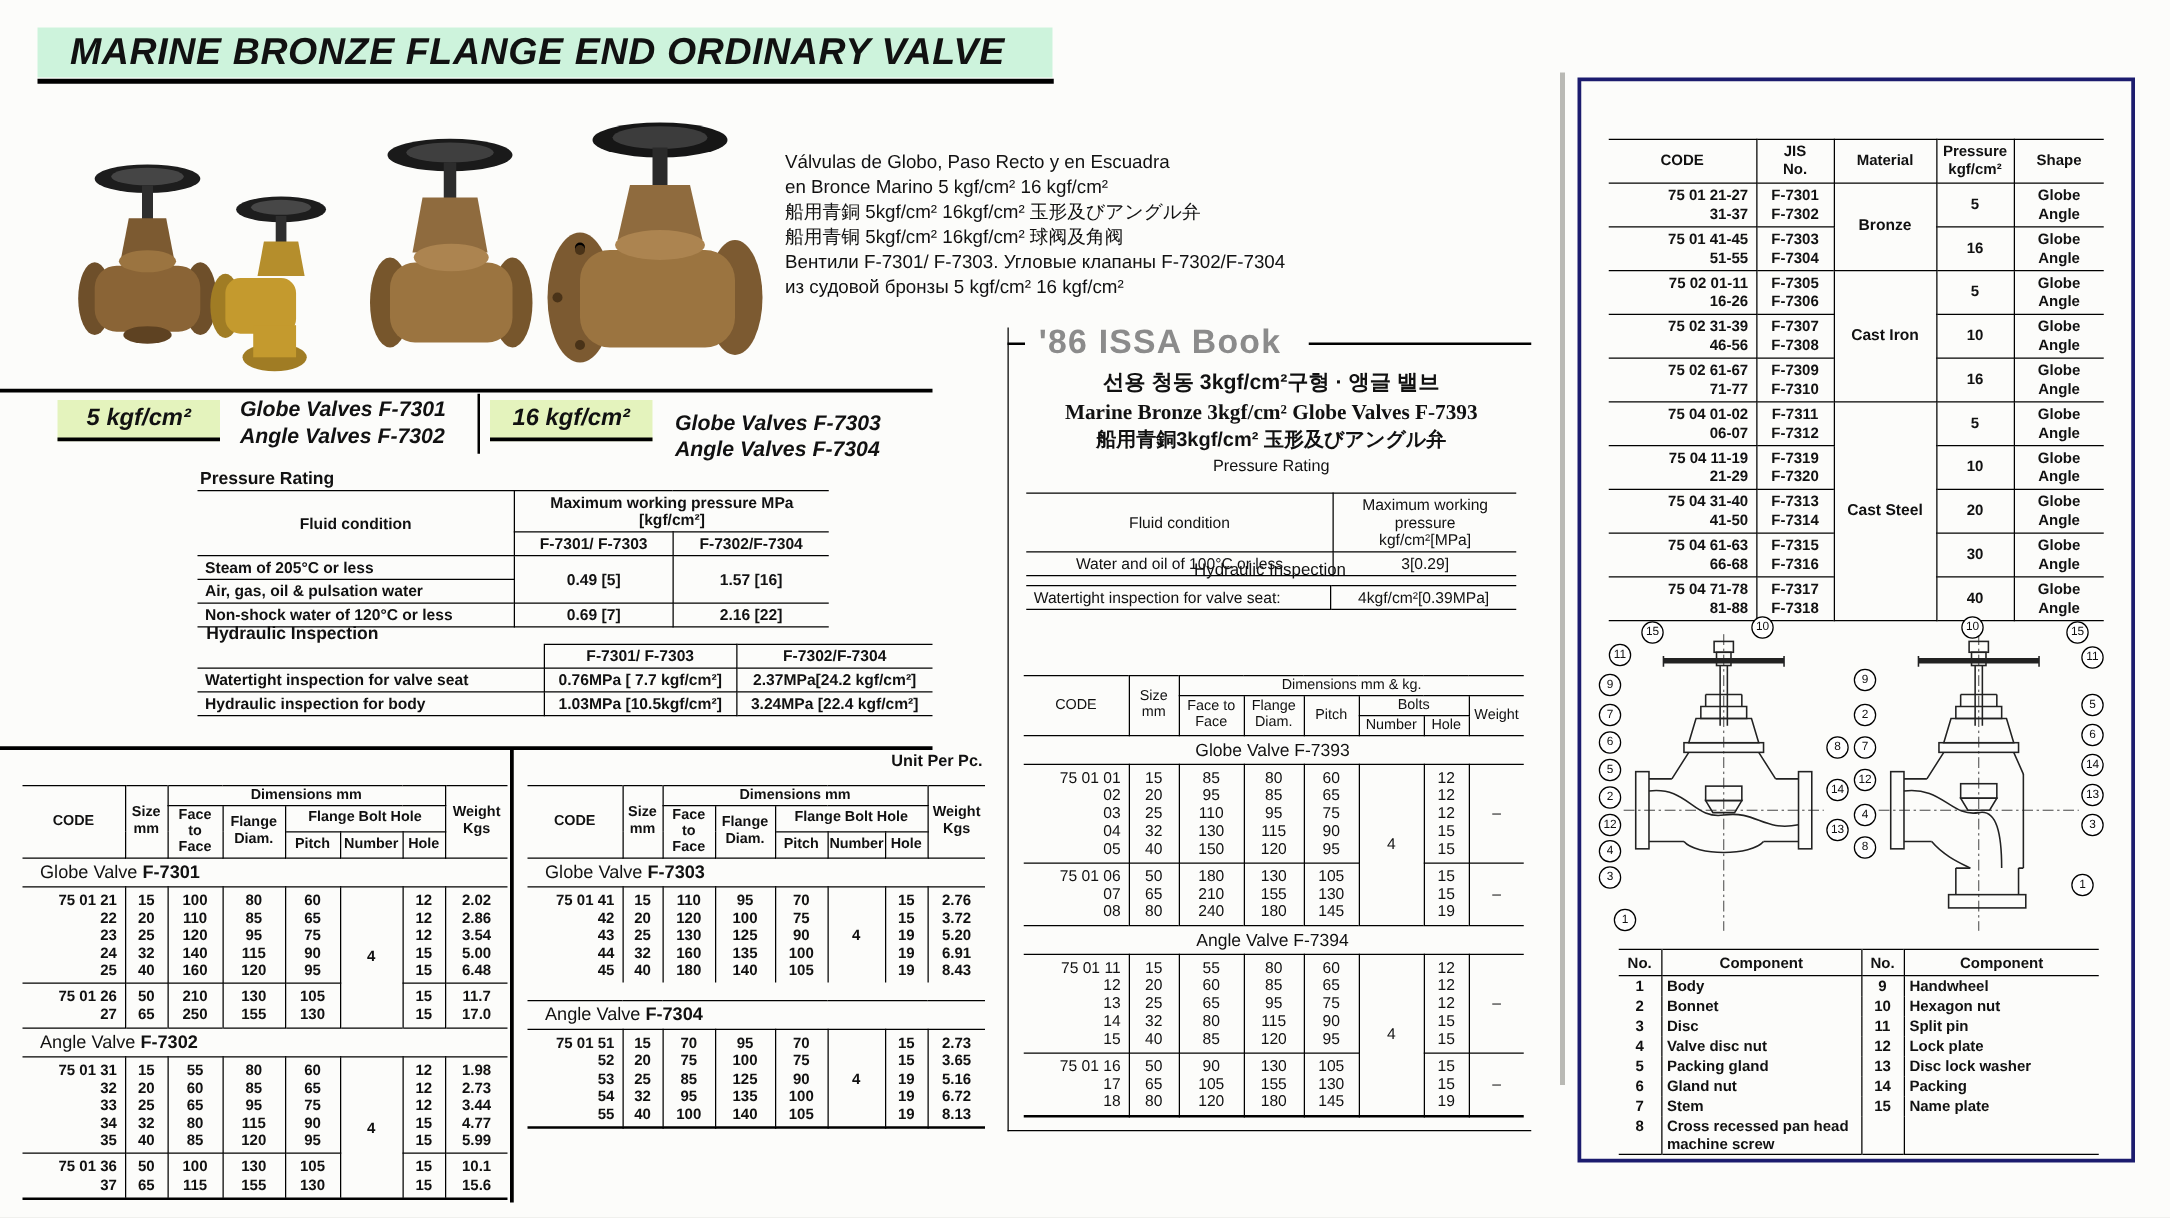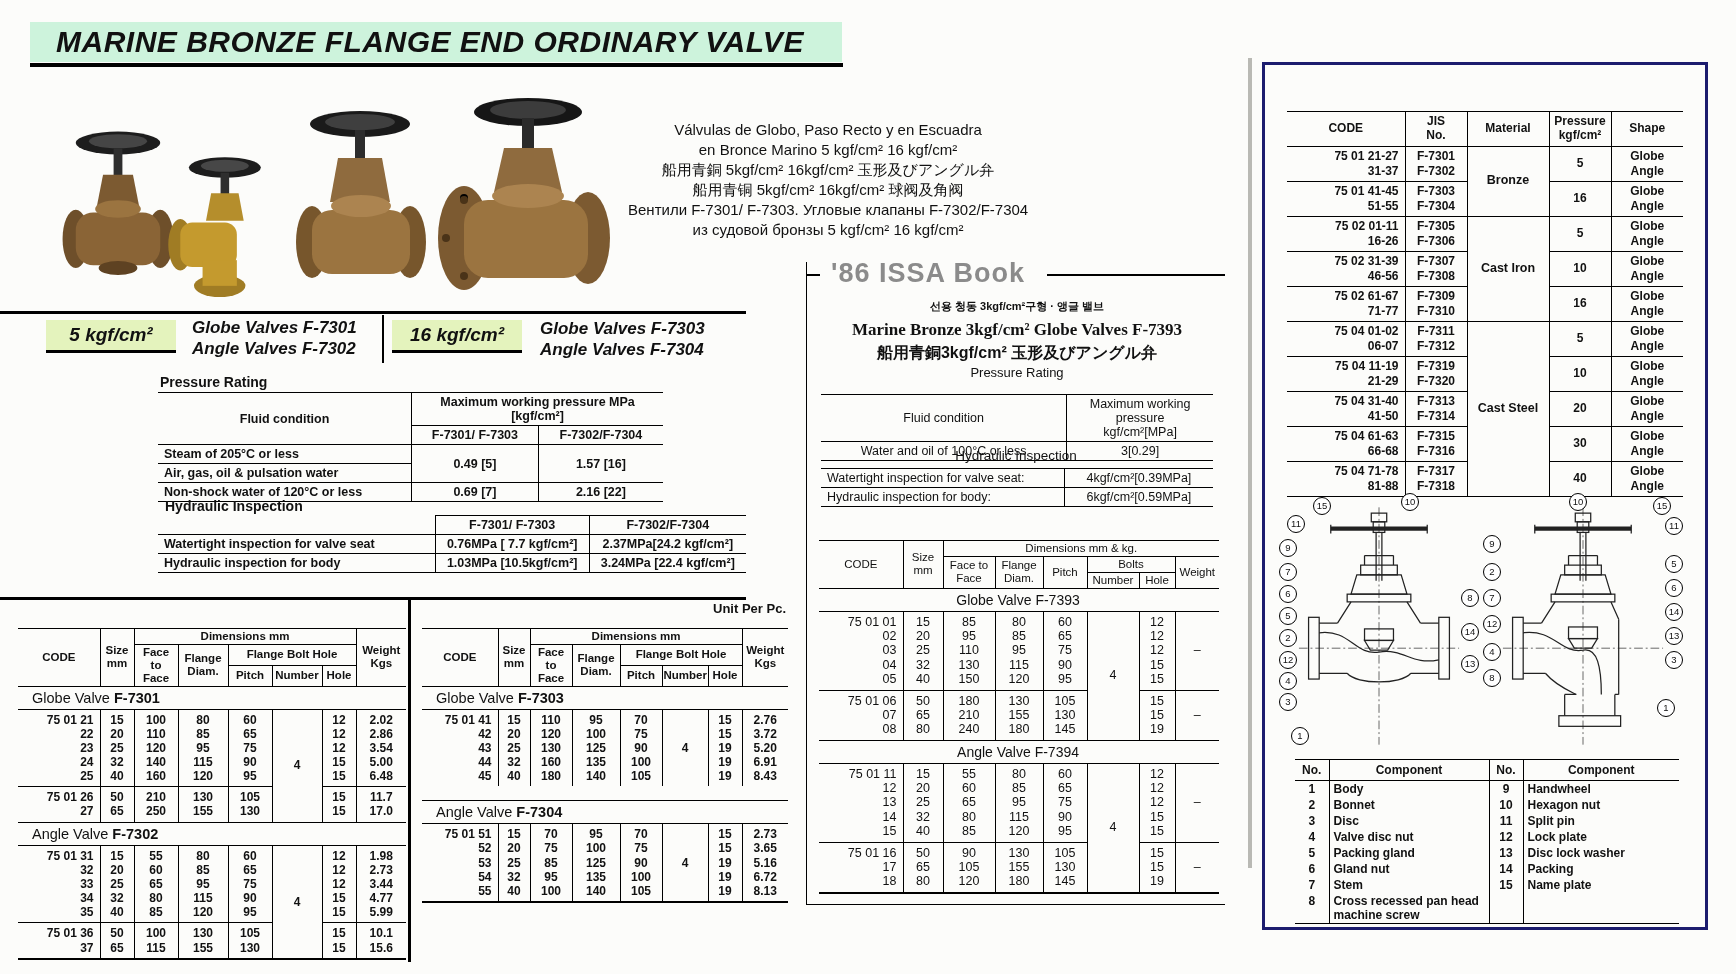--- a/index.html
+++ b/index.html
@@ -7,36 +7,36 @@
   .abs{position:absolute;}
 
   
   .title-band{left:30px;top:22px;width:812px;height:40px;background:#cdf3dc;display:flex;align-items:center;}
   .title-band .t{font-size:30px;font-weight:700;font-style:italic;letter-spacing:.5px;padding-left:26px;white-space:nowrap;}
   .title-rule{left:30px;top:63px;width:813px;height:4px;background:#000;}
   .sub-ko{left:52px;top:70px;font-size:23px;font-weight:700;}
 
   
   .intro{left:628px;top:120px;width:400px;font-size:15px;line-height:20px;}
-  .intro-line{white-space:nowrap;text-align:center;}
+  .intro-line{white-space:nowrap;}
 
   
   .rule-a{left:0;top:311px;width:746px;height:3px;background:#000;}
   .rule-b{left:0;top:597px;width:746px;height:3px;background:#000;}
   .vdiv-class{left:382px;top:315px;width:2px;height:48px;background:#000;}
   .vdiv-tables{left:408px;top:600px;width:3px;height:362px;background:#000;}
   .gray-div{left:1248px;top:58px;width:4px;height:810px;background:#b9b9b4;}
 
   
   .plabel{height:30px;background:#e4f3bd;border-bottom:3px solid #000;display:flex;align-items:center;justify-content:center;font-size:19px;font-weight:700;font-style:italic;}
   .pl5{left:46px;top:320px;width:130px;}
   .pl16{left:392px;top:320px;width:130px;}
   .models{font-size:17px;font-weight:700;font-style:italic;line-height:21px;}
   .m5{left:192px;top:317px;}
-  .m16{left:540px;top:318px;}
+  .m16{left:540px;top:328px;}
 
   
   .ot{border-collapse:collapse;}
   .ot th,.ot td{border:1px solid #000;font-size:12.5px;padding:2px 6px;}
   .ot tr>*:first-child{border-left:none;}
   .ot tr>*:last-child{border-right:none;}
   .ot th{font-weight:700;text-align:center;}
   .ot td.lbl{font-weight:700;text-align:left;}
   .ot td.val{font-weight:700;text-align:center;}
   .sec-cap{font-size:14px;font-weight:700;}
@@ -60,21 +60,21 @@
   .dim tr.gfirst>td.num{border-bottom:none;}
   .dim tr.gap td{border:none;height:12px;}
   .unit{left:676px;top:601px;width:110px;font-size:13px;font-weight:700;text-align:right;}
 
   
   .issa-box{left:806px;top:262px;width:418px;height:642px;border-left:1.5px solid #000;border-bottom:1.5px solid #000;}
   .issa-tick{position:absolute;left:-1px;top:12px;width:14px;height:2px;background:#000;}
   .issa-title{position:absolute;left:16px;top:-4px;font-size:27px;font-weight:700;color:#8b8b8b;letter-spacing:1px;background:#fcfcfa;padding:0 8px;white-space:nowrap;}
   .issa-hline{position:absolute;left:240px;top:12px;right:0;height:2px;background:#000;}
   .issa-lines{position:absolute;left:10px;top:32px;width:400px;text-align:center;}
-  .issa-ko{font-size:11px;font-weight:700;line-height:24px;}
+  .issa-ko{font-size:17px;font-weight:700;line-height:24px;}
   .issa-en{font-family:"Liberation Serif",serif;font-size:17px;font-weight:700;line-height:23px;}
   .issa-en.pre{white-space:pre;}
   .issa-ja{font-size:16px;font-weight:700;line-height:23px;}
   .issa-pr{font-size:13px;line-height:18px;}
   .issa .ot th,.issa .ot td{font-weight:400;}
   .issa-dim td.d{font-weight:400;font-size:12.5px;line-height:1.15;}
   .issa-dim tr.sec td{text-align:center;padding-left:0;font-size:14px;}
   .issa-dim thead th{font-weight:400;}
 
   
@@ -534,24 +534,20 @@
       </tr>
     </tbody>
       </table>
     <div style="position:absolute;left:0;top:186px;width:418px;text-align:center;font-size:13.5px">Hydraulic Inspection</div>
     <table class="ot" style="position:absolute;left:14px;top:206px;width:392px">
       <tbody>
           <tr>
         <td class="lbl" style="width:252px">Watertight inspection for valve seat:</td>
         <td class="val" style="width:140px">4kgf/cm²[0.39MPa]</td>
       </tr>
-      <tr>
-        <td class="lbl">Hydraulic inspection for body:</td>
-        <td class="val">6kgf/cm²[0.59MPa]</td>
-      </tr>
     </tbody>
       </table>
 
     <table class="dim issa-dim" style="position:absolute;left:12px;top:278px;width:400px">
       <colgroup>
           <col style="width:84px">
           <col style="width:40px">
           <col style="width:52px">
           <col style="width:48px">
           <col style="width:44px">

